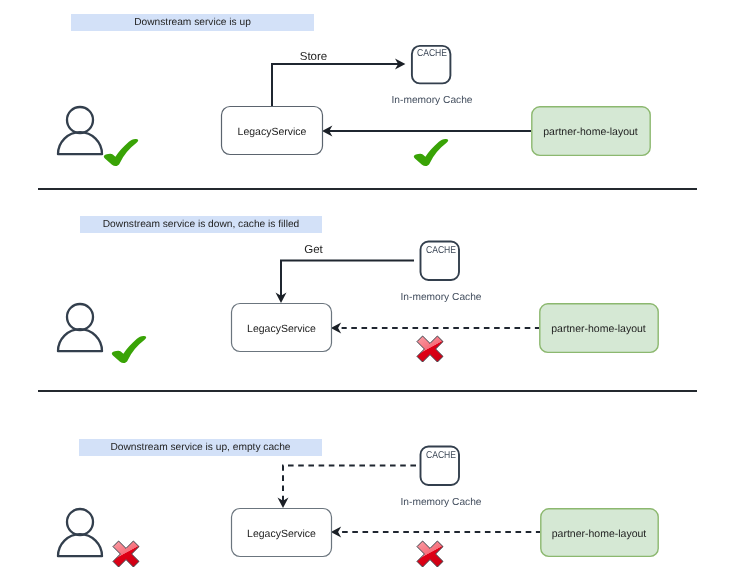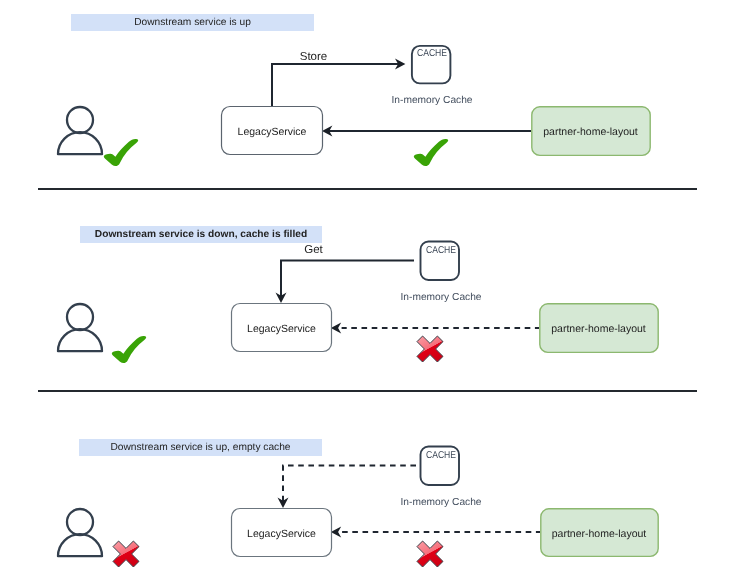--- a/index.html
+++ b/index.html
@@ -13,21 +13,21 @@
   .lbl-small{font-size:10.2px;fill:#434e5e;}
   .lbl-edge{font-size:11.5px;fill:#232323;}
   .lbl-cache{font-size:10px;fill:#3f4a59;}
 </style>
 </head>
 <body>
 
 <div id="stage">
 
   <div class="caption" style="left:71px;top:14px;width:243px;">Downstream service is up</div>
-  <div class="caption" style="left:80px;top:226px;width:242px;font-weight:bold;">Downstream service is down, cache is filled</div>
+  <div class="caption" style="left:80px;top:216px;width:242px;">Downstream service is down, cache is filled</div>
   <div class="caption" style="left:79px;top:415px;width:243px;margin-top:24px;">Downstream service is up, empty cache</div>
 
   <svg class="layer" viewBox="0 0 750 575">
     <defs>
             <g id="arrowhead">
           <path d="M0,0 L10.4,5.5 L0,11 L3.1,5.5 Z" fill="#1a1f26"></path>
         </g>
 <g id="checkmark">
         <g transform="scale(1,0.93)">
         <path d="M1.9,15.6 C-0.5,16.2 -0.9,18.3 0.9,20.0 L8.0,26.6 C11.0,29.0 14.3,28.3 15.9,24.6 C19.6,16.4 25.3,9.0 32.3,3.2 C34.9,1.1 34.8,-0.7 32.2,-1.0 C29.6,-1.3 27.2,-0.2 24.6,2.2 C19.5,6.9 15.0,12.3 11.4,18.0 L8.8,15.6 C7.2,14.3 4.3,15.0 1.9,15.6 Z" fill="#39a306"></path>

